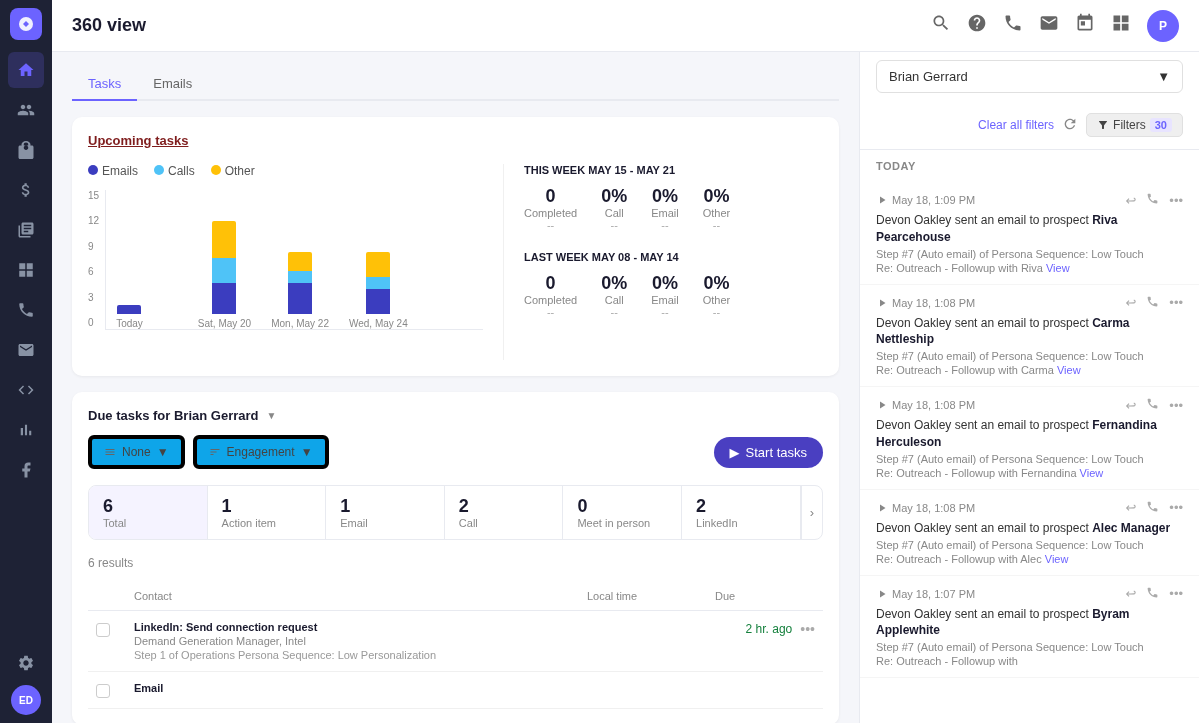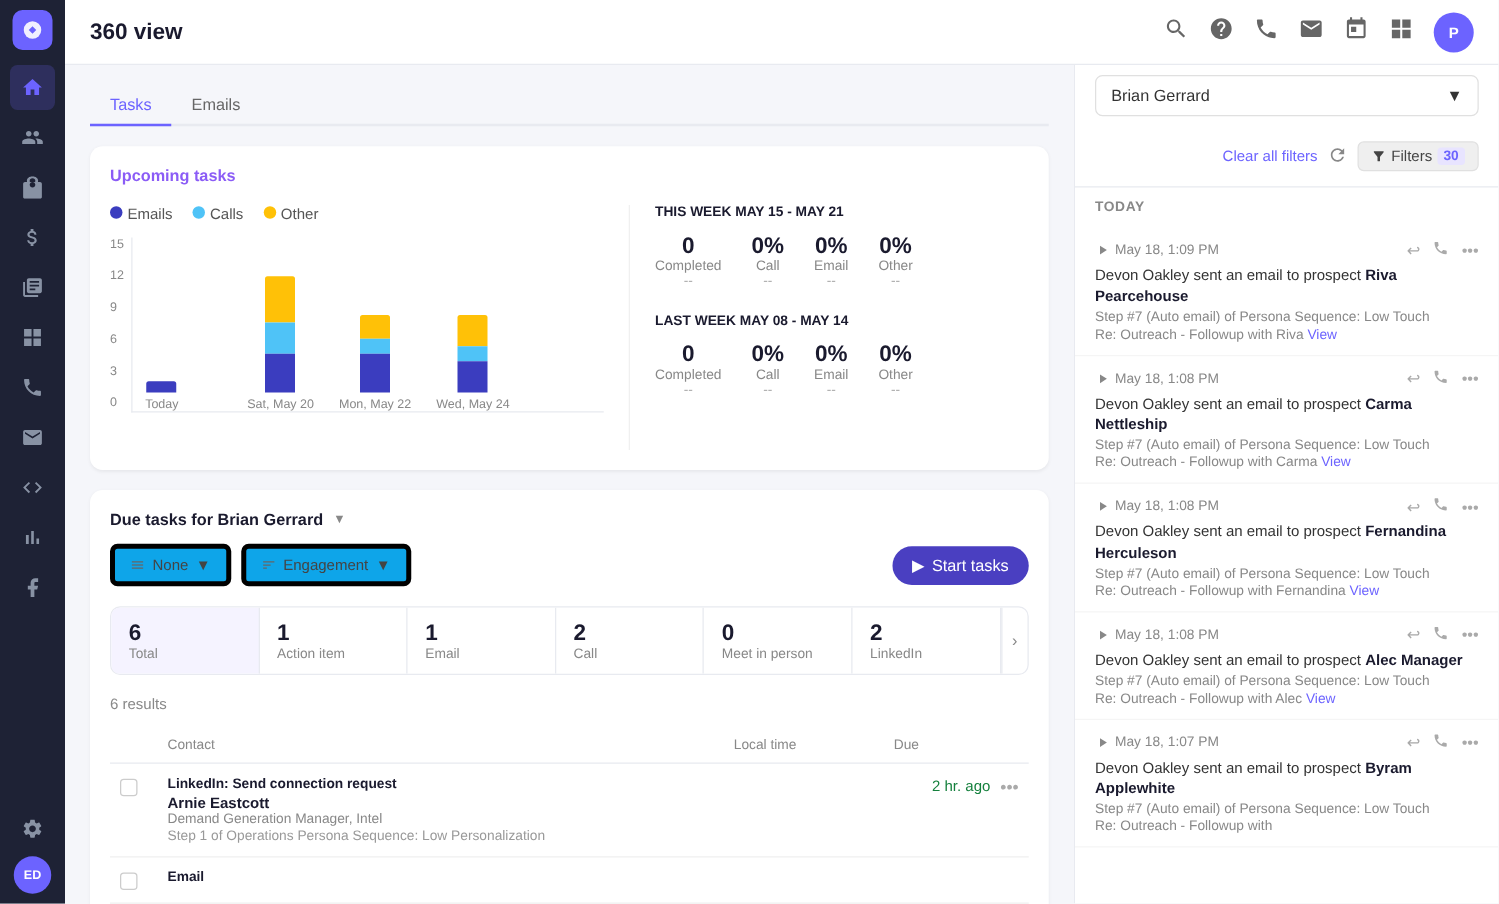--- a/index.html
+++ b/index.html
@@ -30,21 +30,21 @@
     .left-panel { flex: 1; overflow-y: auto; padding: 16px 20px; background: #f5f6fa; }
 
     
     .tabs { display: flex; gap: 0; border-bottom: 2px solid #e8eaf0; margin-bottom: 16px; }
     .tab { padding: 8px 16px; cursor: pointer; font-size: 13px; color: #666; border-bottom: 2px solid transparent; margin-bottom: -2px; }
     .tab.active { color: #6c63ff; border-bottom-color: #6c63ff; font-weight: 500; }
 
     
     .card { background: white; border-radius: 10px; padding: 16px; margin-bottom: 16px; box-shadow: 0 1px 3px rgba(0,0,0,0.06); }
 
-    .section-title { font-size: 13px; font-weight: 600; color: #8b5cf6; margin-bottom: 16px; }
+    .section-title { font-size: 13px; font-weight: 600; color: #7f1d1d; margin-bottom: 16px; text-decoration: underline; }
 
     
     .chart-container { display: flex; gap: 20px; }
     .chart-left { flex: 1; }
     .chart-legend { display: flex; gap: 16px; margin-bottom: 12px; font-size: 12px; color: #555; }
     .legend-dot { width: 10px; height: 10px; border-radius: 50%; display: inline-block; margin-right: 4px; }
 
     .bar-chart { position: relative; height: 170px; }
 
     
@@ -413,21 +413,20 @@
             <div>Local time</div>
             <div>Due</div>
           </div>
 
           <div class="table-row">
             <div>
               <div class="checkbox"></div>
             </div>
             <div>
               <div class="task-type-label">LinkedIn: Send connection request</div>
-              <div class="contact-name">Arnie Eastcott</div>
               <div class="contact-sub">Demand Generation Manager, Intel</div>
               <div class="contact-seq">Step 1 of Operations Persona Sequence: Low Personalization</div>
             </div>
             <div></div>
             <div class="row-actions">
               <span class="time-ago">2 hr. ago</span>
               <span class="row-action">•••</span>
             </div>
           </div>
 

